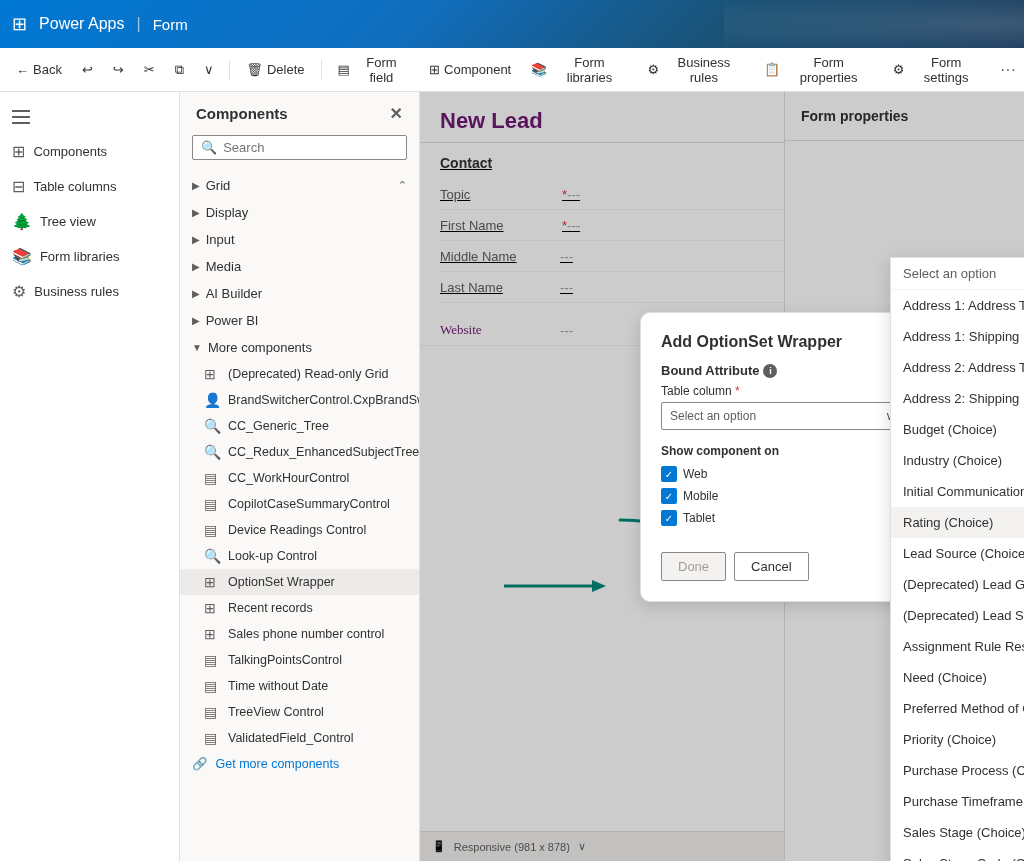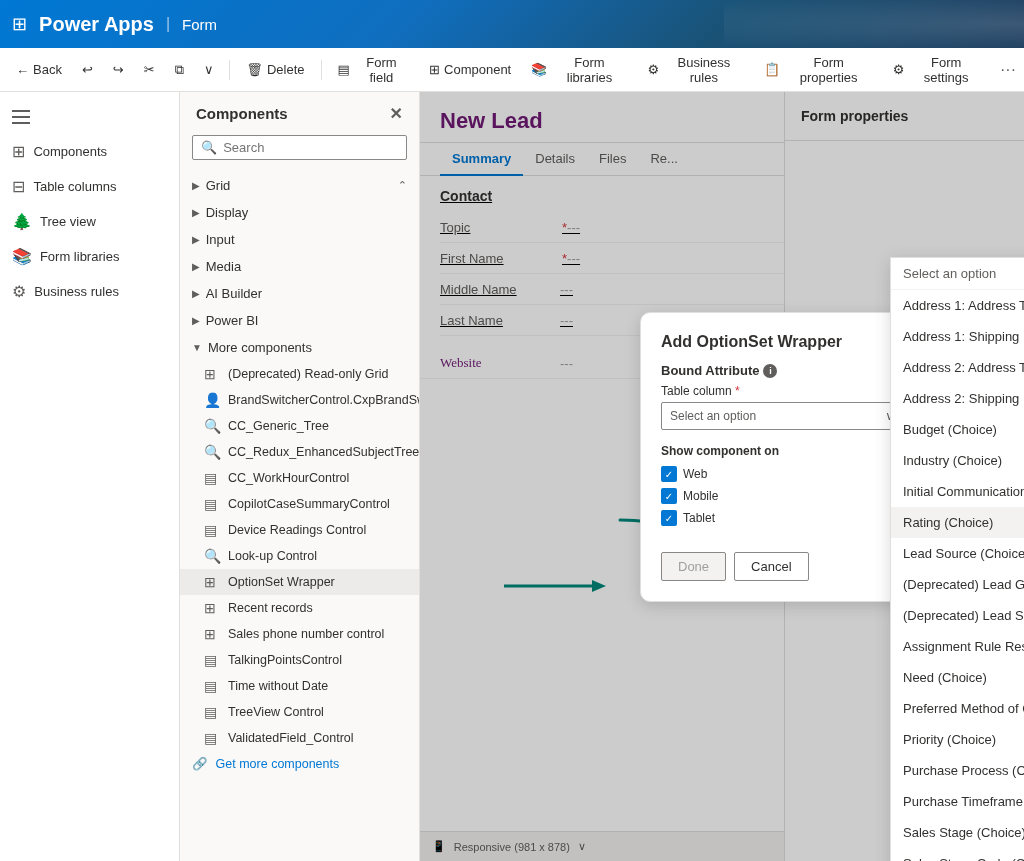--- a/index.html
+++ b/index.html
@@ -312,21 +312,21 @@
       border-radius: 3px;
       position: absolute;
       top: 0;
     }
   </style>
 </head>
 <body>
 
 <div class="top-bar">
   <span class="waffle-icon">⊞</span>
-  <span style="color:white;font-weight:700;font-size:20px;">Power Apps</span>
+  <span style="color:white;font-weight:400;font-size:16px;">Power Apps</span>
   <span style="color:rgba(255,255,255,0.6);margin:0 4px;">|</span>
   <span style="color:white;font-size:15px;">Form</span>
 </div>
 
 <div class="toolbar">
   <button class="toolbar-btn">
     <span>←</span>
     <span>Back</span>
   </button>
   <button class="toolbar-btn">
@@ -525,26 +525,20 @@
     <div class="scroll-indicator">
       <div class="scroll-thumb"></div>
     </div>
   </div>
 
   <div class="canvas-area">
 
     <div class="form-canvas">
       <div class="form-title-area">
         <div class="form-lead-title">New Lead</div>
-      </div>
-      <div class="form-tabs">
-        <div class="form-tab active">Summary</div>
-        <div class="form-tab">Details</div>
-        <div class="form-tab">Files</div>
-        <div class="form-tab">Re...</div>
       </div>
       <div class="form-section">
         <div class="form-section-title">Contact</div>
         <div class="form-field-row">
           <span class="field-label">Topic</span>
           <span class="field-required">*</span>
           <span class="field-value">---</span>
           <span class="field-dots">···</span>
         </div>
         <div class="form-field-row">

